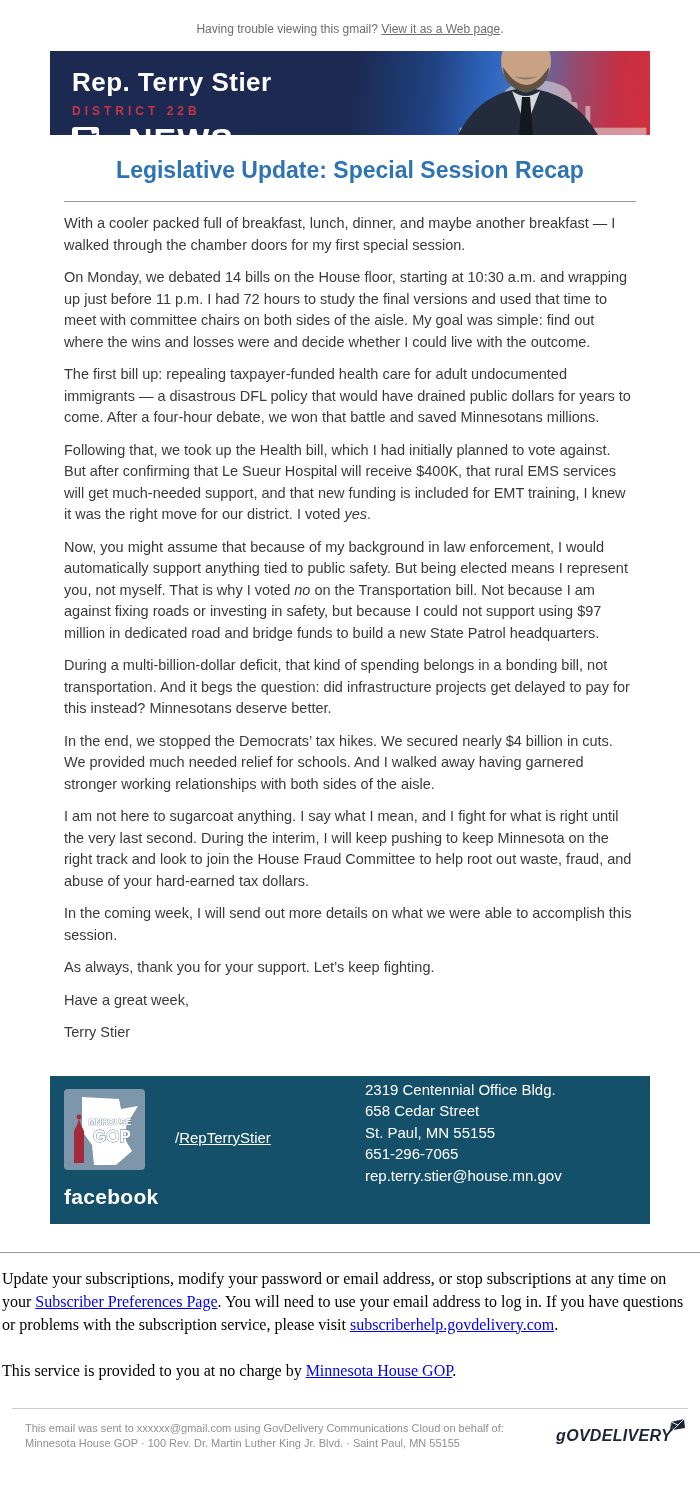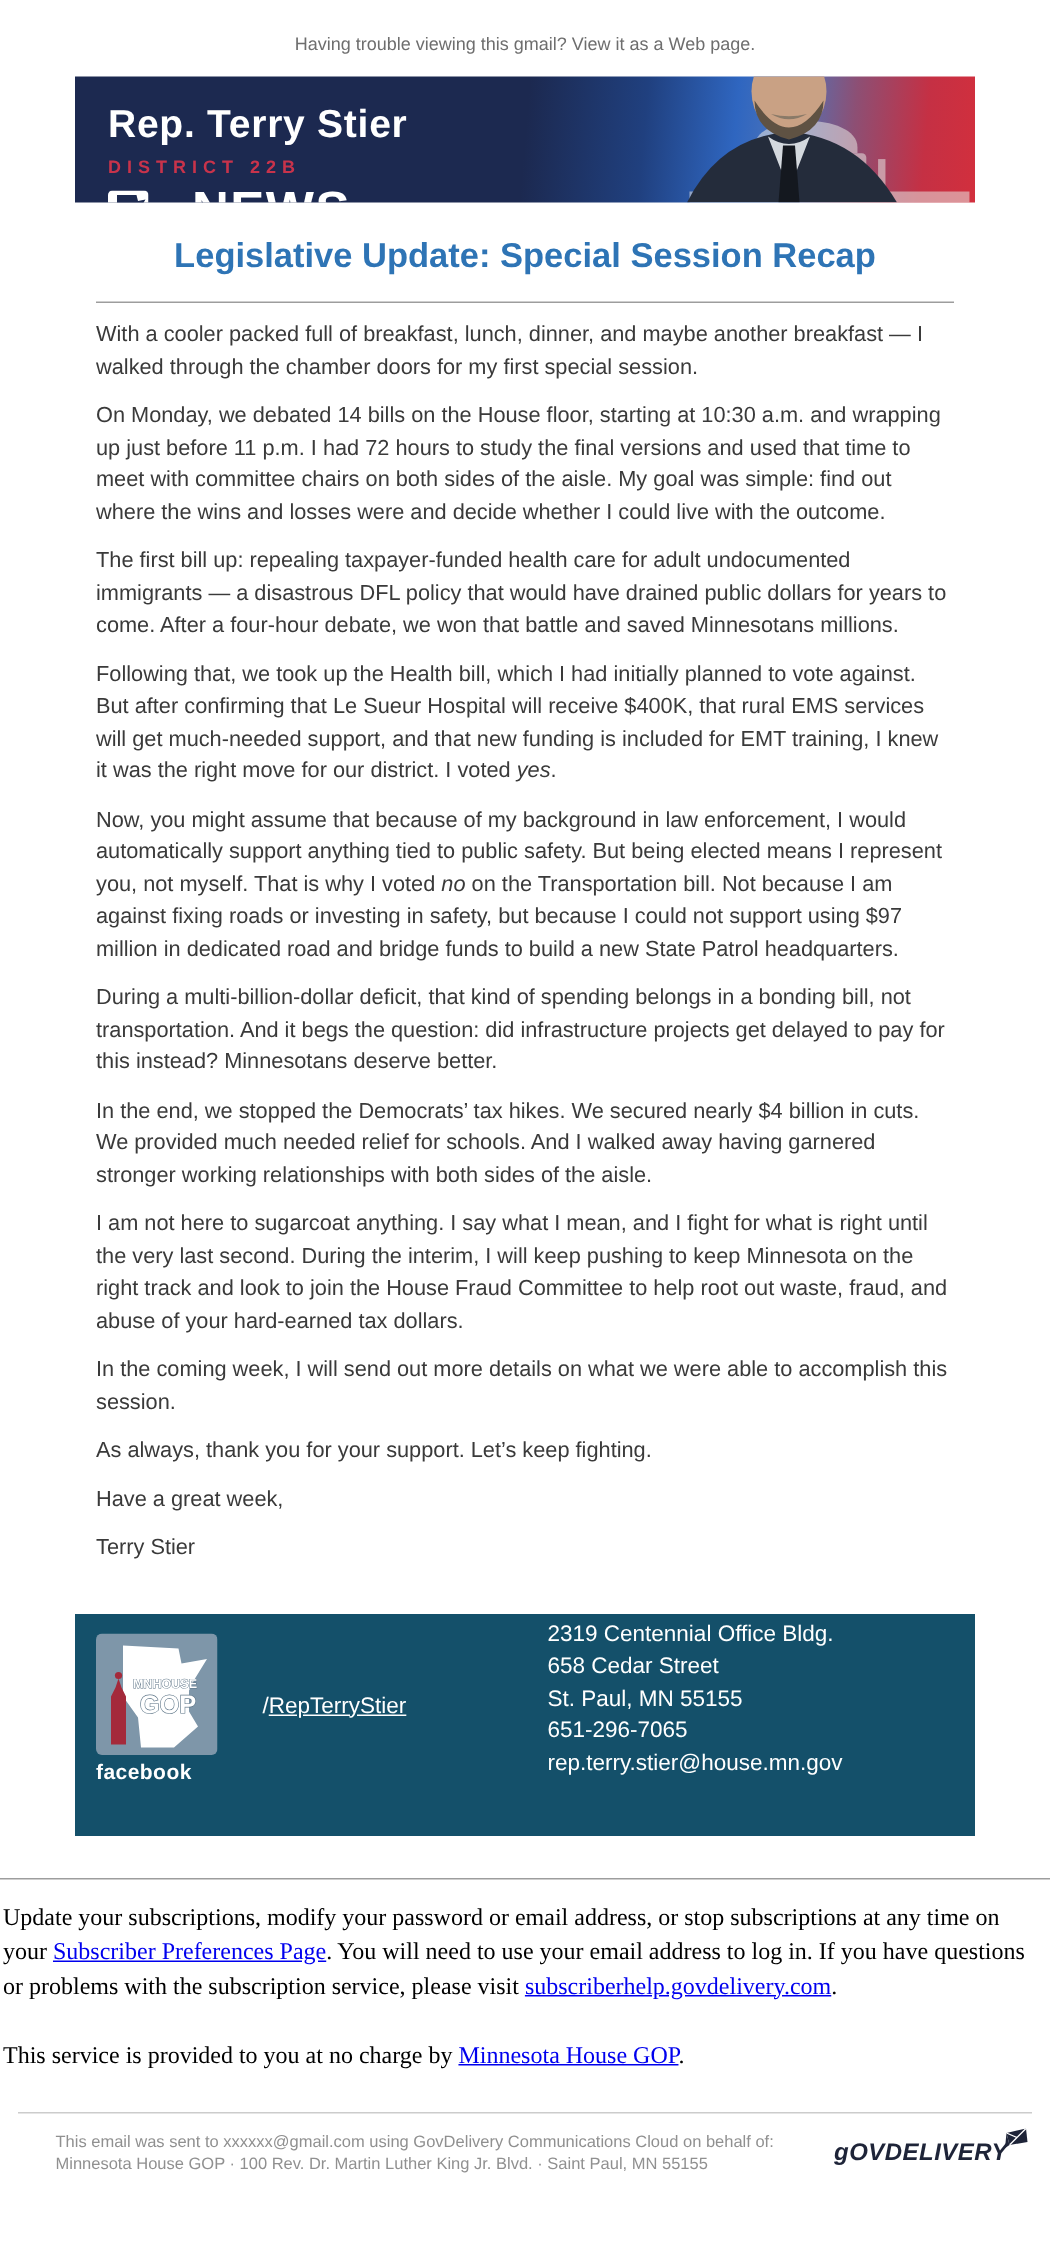--- a/index.html
+++ b/index.html
@@ -6,21 +6,21 @@
   html,body { margin:0; padding:0; }
   body {
     width:700px; height:1503px; overflow:hidden;
     background:#ffffff;
     font-family:"Liberation Sans", sans-serif;
     position:relative;
   }
 
   
   .preheader { padding-top:22px; text-align:center; font-size:12px; color:#6e6e6e; }
-  .preheader .weblink { color:#6e6e6e; cursor:pointer; }
+  .preheader .weblink { color:#6e6e6e; text-decoration:underline; cursor:pointer; }
 
   
   .email { width:600px; margin:15px auto 0 auto; }
 
   
   .banner {
     position:relative; height:84px; overflow:hidden;
     background:linear-gradient(95deg,#1c2950 0%,#1c2950 50%,#20407f 63%,#2f66c0 73%,#4f74b9 79%,#8d4f74 86%,#c53044 94%,#d22f3d 100%);
   }
   .capitol-svg { position:absolute; right:-6px; top:2px; height:112px; opacity:.55; }
@@ -38,34 +38,34 @@
   .title-rule { border:none; border-top:1px solid #9d9d9d; margin:17px 0 8px 0; }
   .article p { margin:11px 0; font-size:14.5px; line-height:21.5px; color:#3a3a3a; }
   .article em { font-style:italic; }
 
   
   .teal-footer {
     position:relative; margin-top:32px; height:148px; background:#14506a; color:#ffffff;
   }
   .fb-block { position:absolute; left:14px; top:13px; width:95px; cursor:pointer; }
   .fb-logo  { width:81px; height:81px; display:block; }
-  .fb-word  { font-size:14px; font-weight:bold; color:#ffffff; margin-top:3px; letter-spacing:.3px; }
+  .fb-word  { font-size:21px; font-weight:bold; color:#ffffff; margin-top:15px; letter-spacing:.3px; }
   .fb-handle { position:absolute; left:125px; top:53px; font-size:15px; color:#ffffff; }
   .fb-handle .hlink { text-decoration:underline; cursor:pointer; }
   .contact { position:absolute; left:315px; top:3px; font-size:15px; line-height:21.5px; color:#ffffff; }
 
   
   .sub-section { margin-top:28px; font-family:"Liberation Serif", serif; font-size:16px; line-height:23px; color:#000000; }
   .sub-rule { border:none; border-top:1px solid #9d9d9d; margin:0 0 14px 0; }
   .sub-section p { margin:0 2px 16px 2px; }
   .sub-section .slink { color:#0000ee; text-decoration:underline; cursor:pointer; }
 
   
   .gov-rule { border:none; border-top:1px solid #cccccc; margin:26px 12px 0 12px; }
-  .gov-footer { display:flex; justify-content:space-between; align-items:flex-start; padding:12px 14px 0 37px; }
+  .gov-footer { display:flex; justify-content:space-between; align-items:flex-start; padding:12px 14px 0 25px; }
   .gov-sent { width:548px; font-size:11px; line-height:15px; color:#909090; }
   .gd-logo { position:relative; margin-top:6px; padding-right:14px; }
   .gd-text { font-style:italic; font-weight:bold; font-size:16px; color:#1e2438; letter-spacing:.3px; }
   .gd-plane { position:absolute; right:0; top:-8px; width:16px; height:14px; }
 </style>
 </head>
 <body>
 
 <div class="preheader">
   <span>Having trouble viewing this gmail? </span><span class="weblink">View it as a Web page</span><span>.</span>

